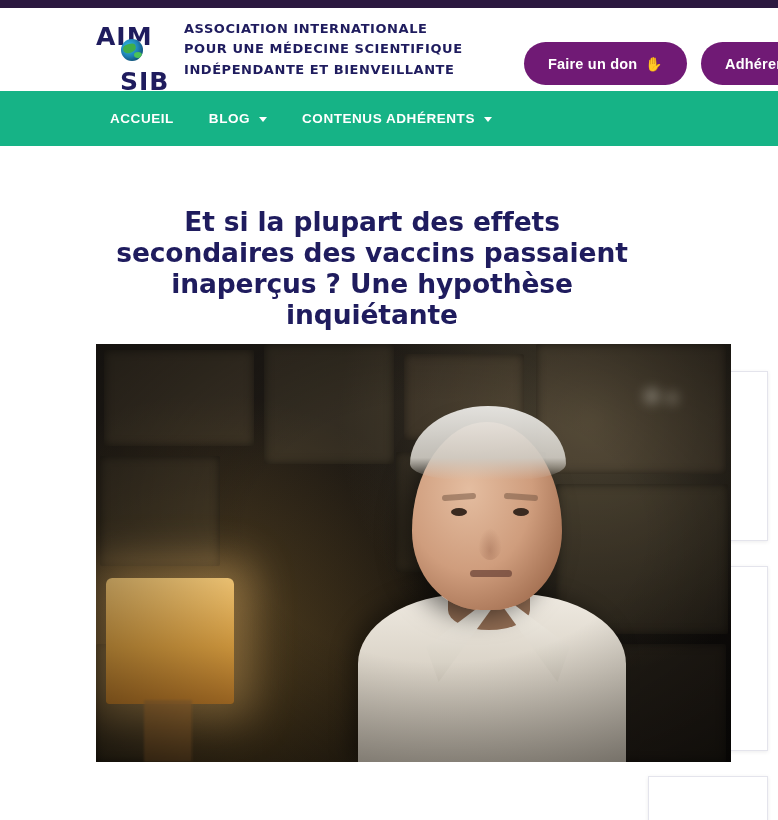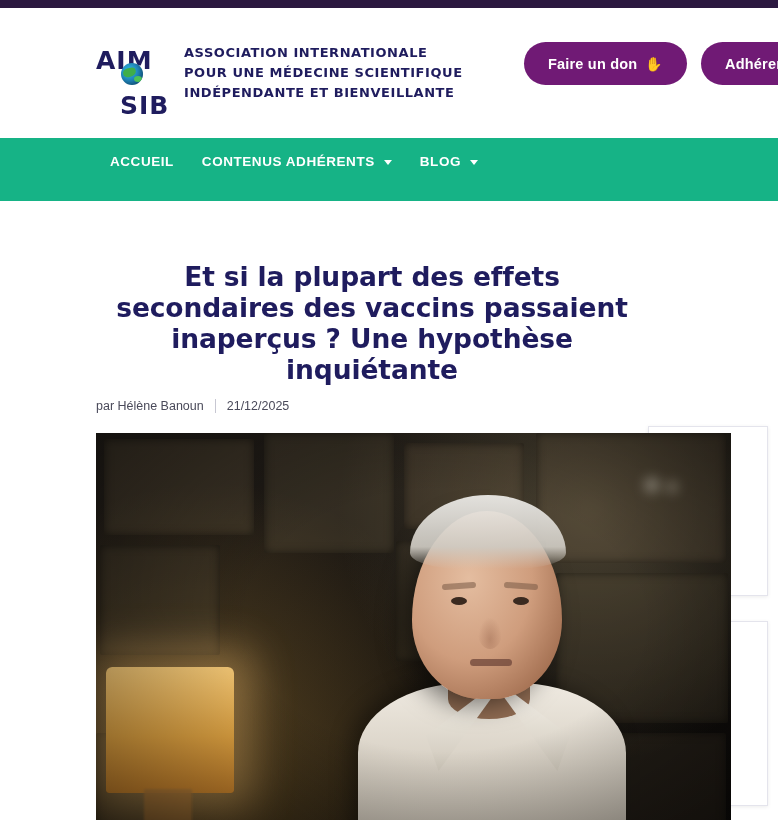--- a/index.html
+++ b/index.html
@@ -13,21 +13,21 @@
 
   
   .topstrip {
     height: 8px;
     background: #2b1840;
     width: 100%;
   }
 
   
   .header {
-    height: 130px;
+    height: 83px;
     background: #ffffff;
     display: flex;
     align-items: center;
     padding: 0 0 0 96px;
     position: relative;
   }
   .logo-wrap {
     display: flex;
     align-items: center;
     gap: 10px;
@@ -115,24 +115,25 @@
   }
   .btn-pill .hand {
     font-size: 14px;
     line-height: 1;
     display: inline-block;
   }
 
   
   .nav {
     background: #16b386;
-    height: 63px;
-    display: flex;
+    height: 55px;
+    display: flex;
+    align-items: center;
     padding-left: 96px;
-    gap: 0;
+    gap: 7px;
   }
   .nav-item {
     color: #ffffff;
     font-size: 13.5px;
     font-weight: 700;
     letter-spacing: .55px;
     text-transform: uppercase;
     padding: 0 14px;
     height: 47px;
     display: flex;
@@ -372,38 +373,33 @@
       <span>Adhérer</span>
     </button>
   </div>
 </header>
 
 <nav class="nav">
   <div class="nav-item">
     <span>ACCUEIL</span>
   </div>
   <div class="nav-item">
+    <span>BLOG</span>
+    <span class="caret"></span>
+  </div>
+  <div class="nav-item">
     <span>CONTENUS ADHÉRENTS</span>
     <span class="caret"></span>
   </div>
-  <div class="nav-item">
-    <span>BLOG</span>
-    <span class="caret"></span>
-  </div>
 </nav>
 
 <div class="page">
   <main class="main">
     <h1 class="post-title">Et si la plupart des effets secondaires des vaccins passaient inaperçus ? Une hypothèse inquiétante</h1>
 
-    <div class="meta">
-      <span>par Hélène Banoun</span>
-      <span class="sep"></span>
-      <span>21/12/2025</span>
-    </div>
 
     <div class="hero">
       <div class="hero-bg"></div>
       <div class="shelf s1"></div>
       <div class="shelf s2"></div>
       <div class="shelf s3"></div>
       <div class="shelf s4"></div>
       <div class="shelf s5"></div>
       <div class="shelf s6"></div>
       <div class="shelf s7"></div>

